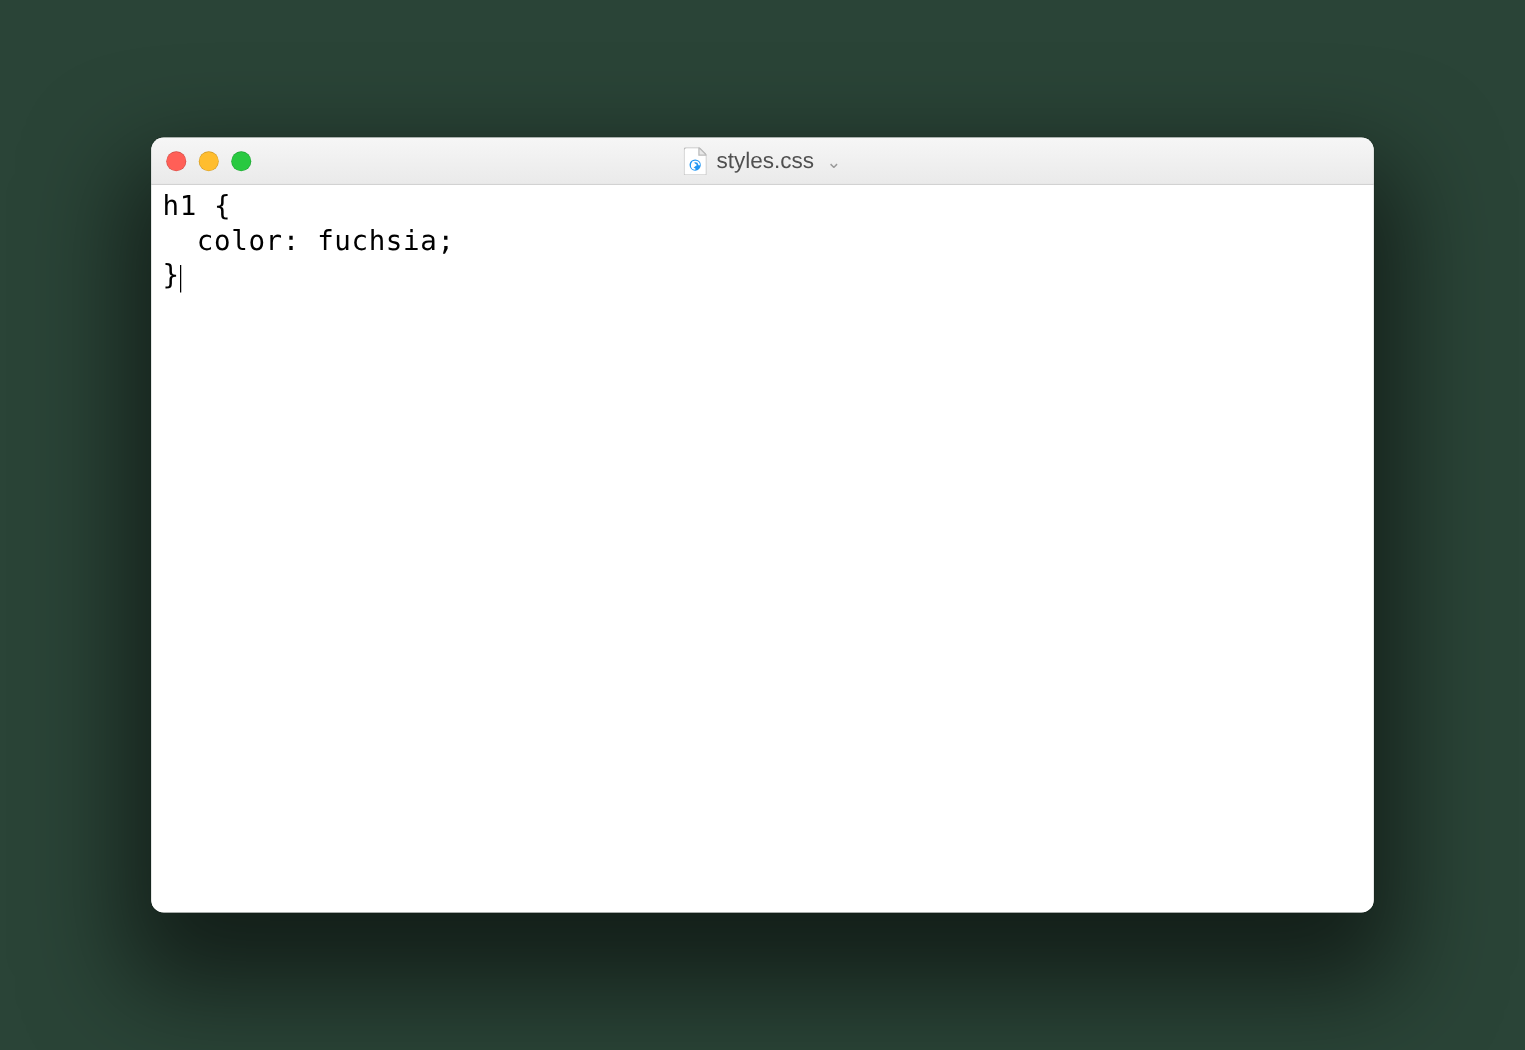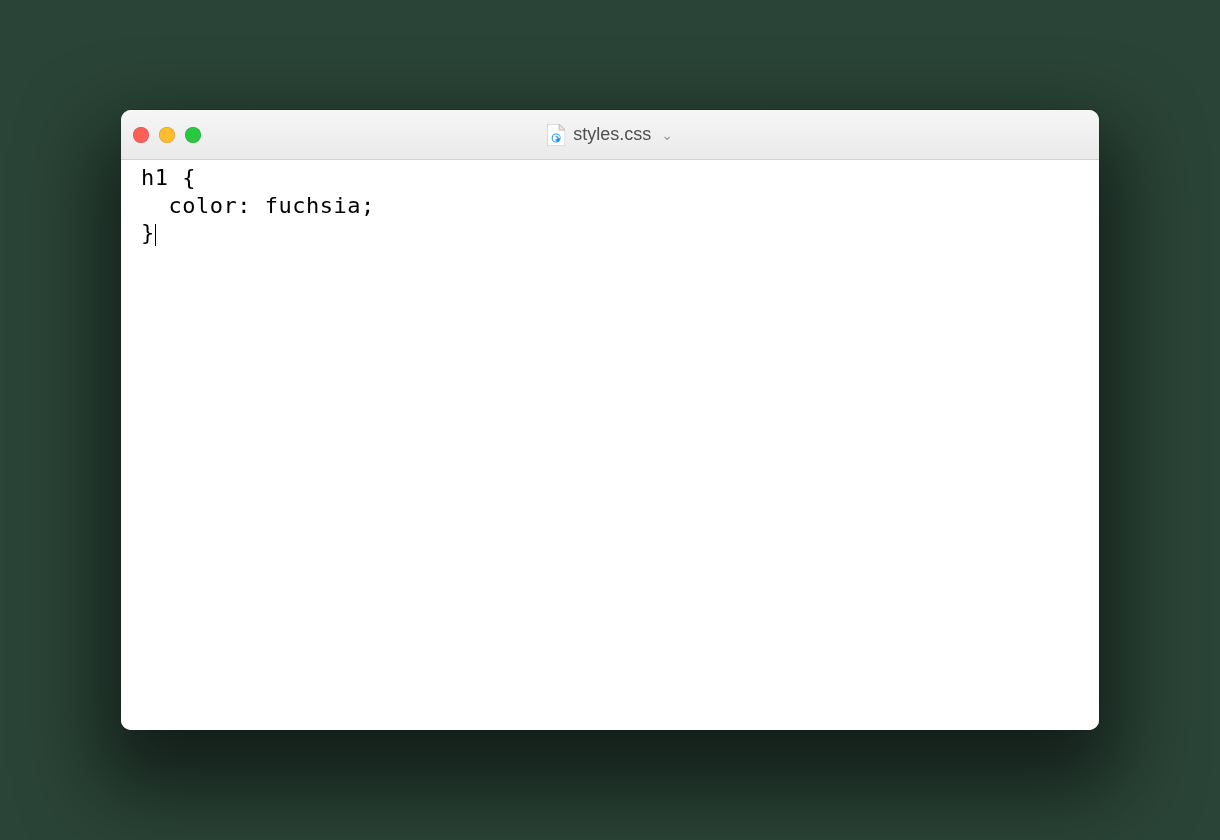--- a/index.html
+++ b/index.html
@@ -23,21 +23,21 @@
       height: 620px;
       background: #ffffff;
       border-radius: 10px;
       box-shadow: 0 40px 80px 20px rgba(0,0,0,0.55), 0 0 0 1px rgba(0,0,0,0.08);
       overflow: hidden;
       display: flex;
       flex-direction: column;
     }
     
     .titlebar {
-      height: 50px;
+      height: 38px;
       background: linear-gradient(to bottom, #f6f6f6 0%, #eaeaea 100%);
       border-bottom: 1px solid #d2d2d2;
       display: flex;
       align-items: center;
       position: relative;
       padding: 0 12px;
       text-align: right;
     }
     
     .traffic-lights {
@@ -85,21 +85,21 @@
     
     .dropdown-chevron {
       color: #9a9a9a;
       font-size: 14px;
       margin-left: 2px;
     }
     
     .editor-area {
       flex: 1;
       background: #ffffff;
-      padding: 4px 20px;
+      padding: 4px 9px;
     }
     
     .code-block {
       font-family: "Menlo", "Monaco", "Consolas", monospace;
       font-size: 22px;
       line-height: 1.25;
       letter-spacing: 0.5px;
       color: #000000;
       white-space: pre;
     }

